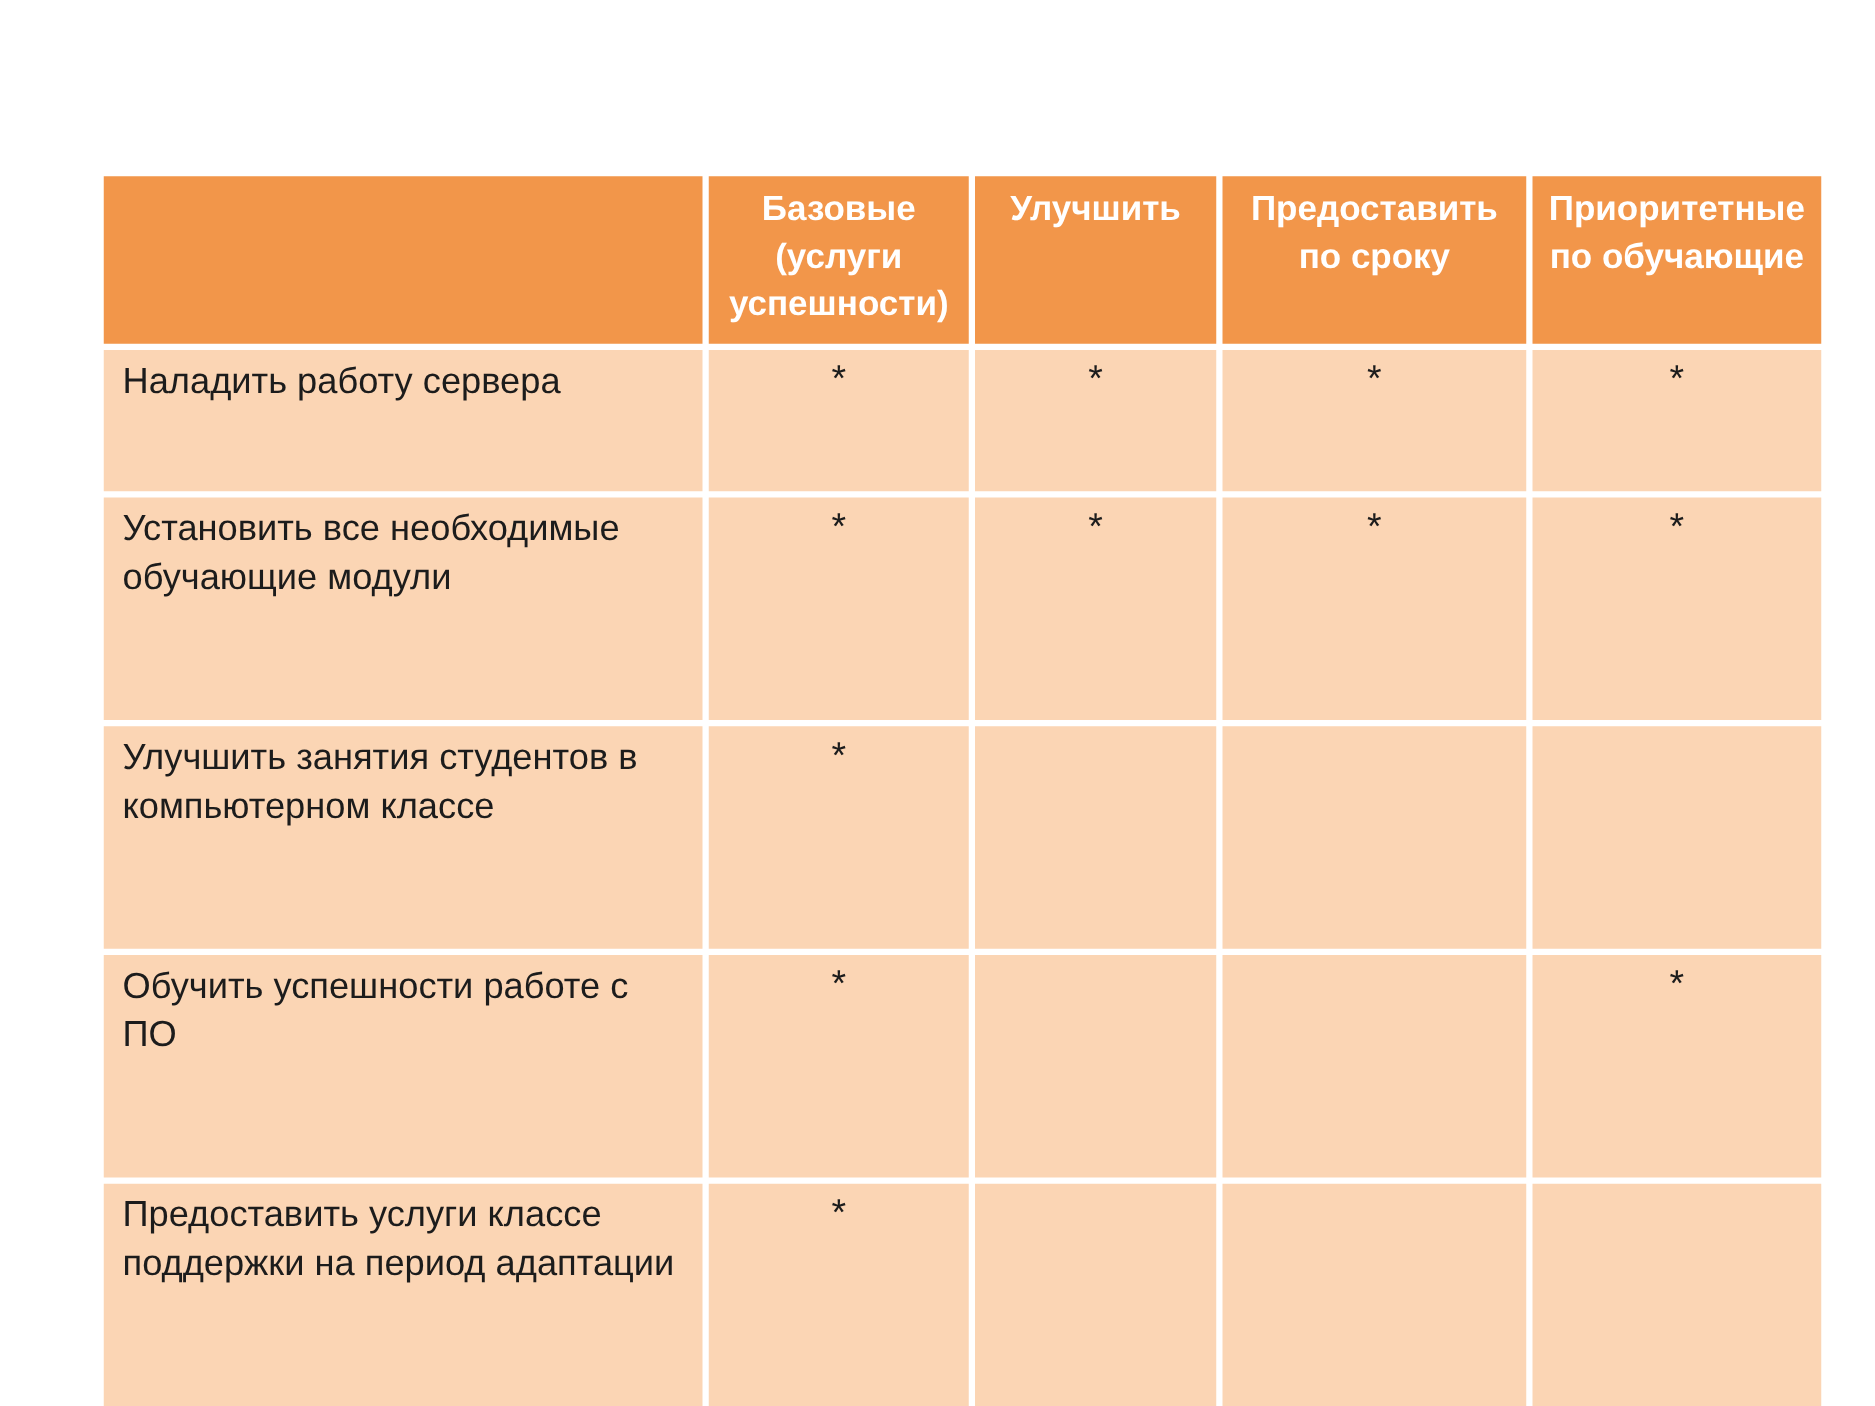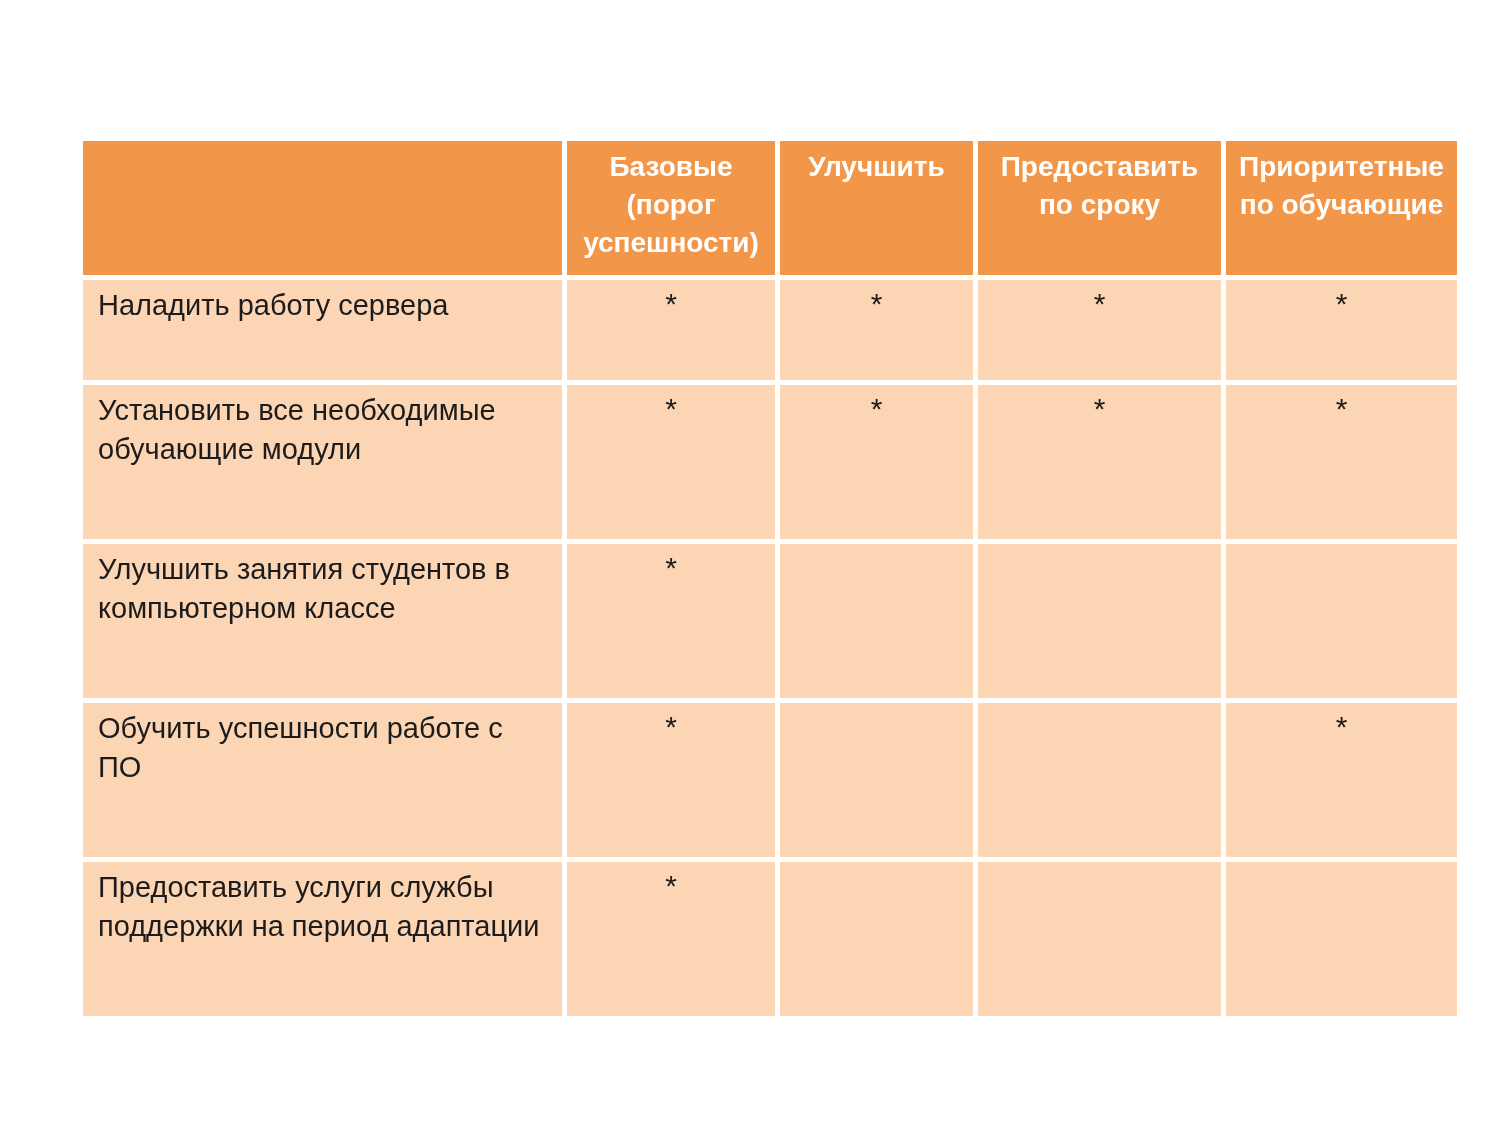--- a/index.html
+++ b/index.html
@@ -23,22 +23,22 @@
     border-spacing: 5px;
     table-layout: fixed;
   }
   table.priorities col.c0 { width: 479px; }
   table.priorities col.c1 { width: 208px; }
   table.priorities col.c2 { width: 193px; }
   table.priorities col.c3 { width: 243px; }
   table.priorities col.c4 { width: 231px; }
 
   thead tr { height: 134px; }
-  tbody tr.r0 { height: 100px; }
-  tbody tr.r1, tbody tr.r2, tbody tr.r3, tbody tr.r4 { height: 154px; }
+  tbody tr.r0 { height: 113px; }
+  tbody tr.r1, tbody tr.r2, tbody tr.r3, tbody tr.r4 { height: 178px; }
 
   th, td {
     margin: 0;
     overflow: hidden;
   }
   th {
     background: var(--header-bg, #F2964A);
     color: var(--header-text, #FFFFFF);
     font-size: 28px;
     font-weight: bold;
@@ -75,21 +75,21 @@
     <colgroup>
       <col class="c0">
         <col class="c1">
         <col class="c2">
         <col class="c3">
         <col class="c4">
     </colgroup>
     <thead>
       <tr>
         <th class="corner"></th>
-        <th>Базовые (порог успешности)</th>
+        <th>Базовые (услуги успешности)</th>
         <th>Улучшить</th>
         <th>Предоставить по сроку</th>
         <th>Приоритетные по обучающие</th>
       </tr>
     </thead>
     <tbody>
       <tr class="r0">
         <td class="rowlabel">Наладить работу сервера</td>
         <td class="mark">*</td>
         <td class="mark">*</td>
@@ -111,21 +111,21 @@
         <td class="mark"></td>
       </tr>
       <tr class="r3">
         <td class="rowlabel">Обучить успешности работе с ПО</td>
         <td class="mark">*</td>
         <td class="mark"></td>
         <td class="mark"></td>
         <td class="mark">*</td>
       </tr>
       <tr class="r4">
-        <td class="rowlabel">Предоставить услуги службы поддержки на период адаптации</td>
+        <td class="rowlabel">Предоставить услуги классе поддержки на период адаптации</td>
         <td class="mark">*</td>
         <td class="mark"></td>
         <td class="mark"></td>
         <td class="mark"></td>
       </tr>
     </tbody>
   </table>
 </div>
 
 </body></html>

